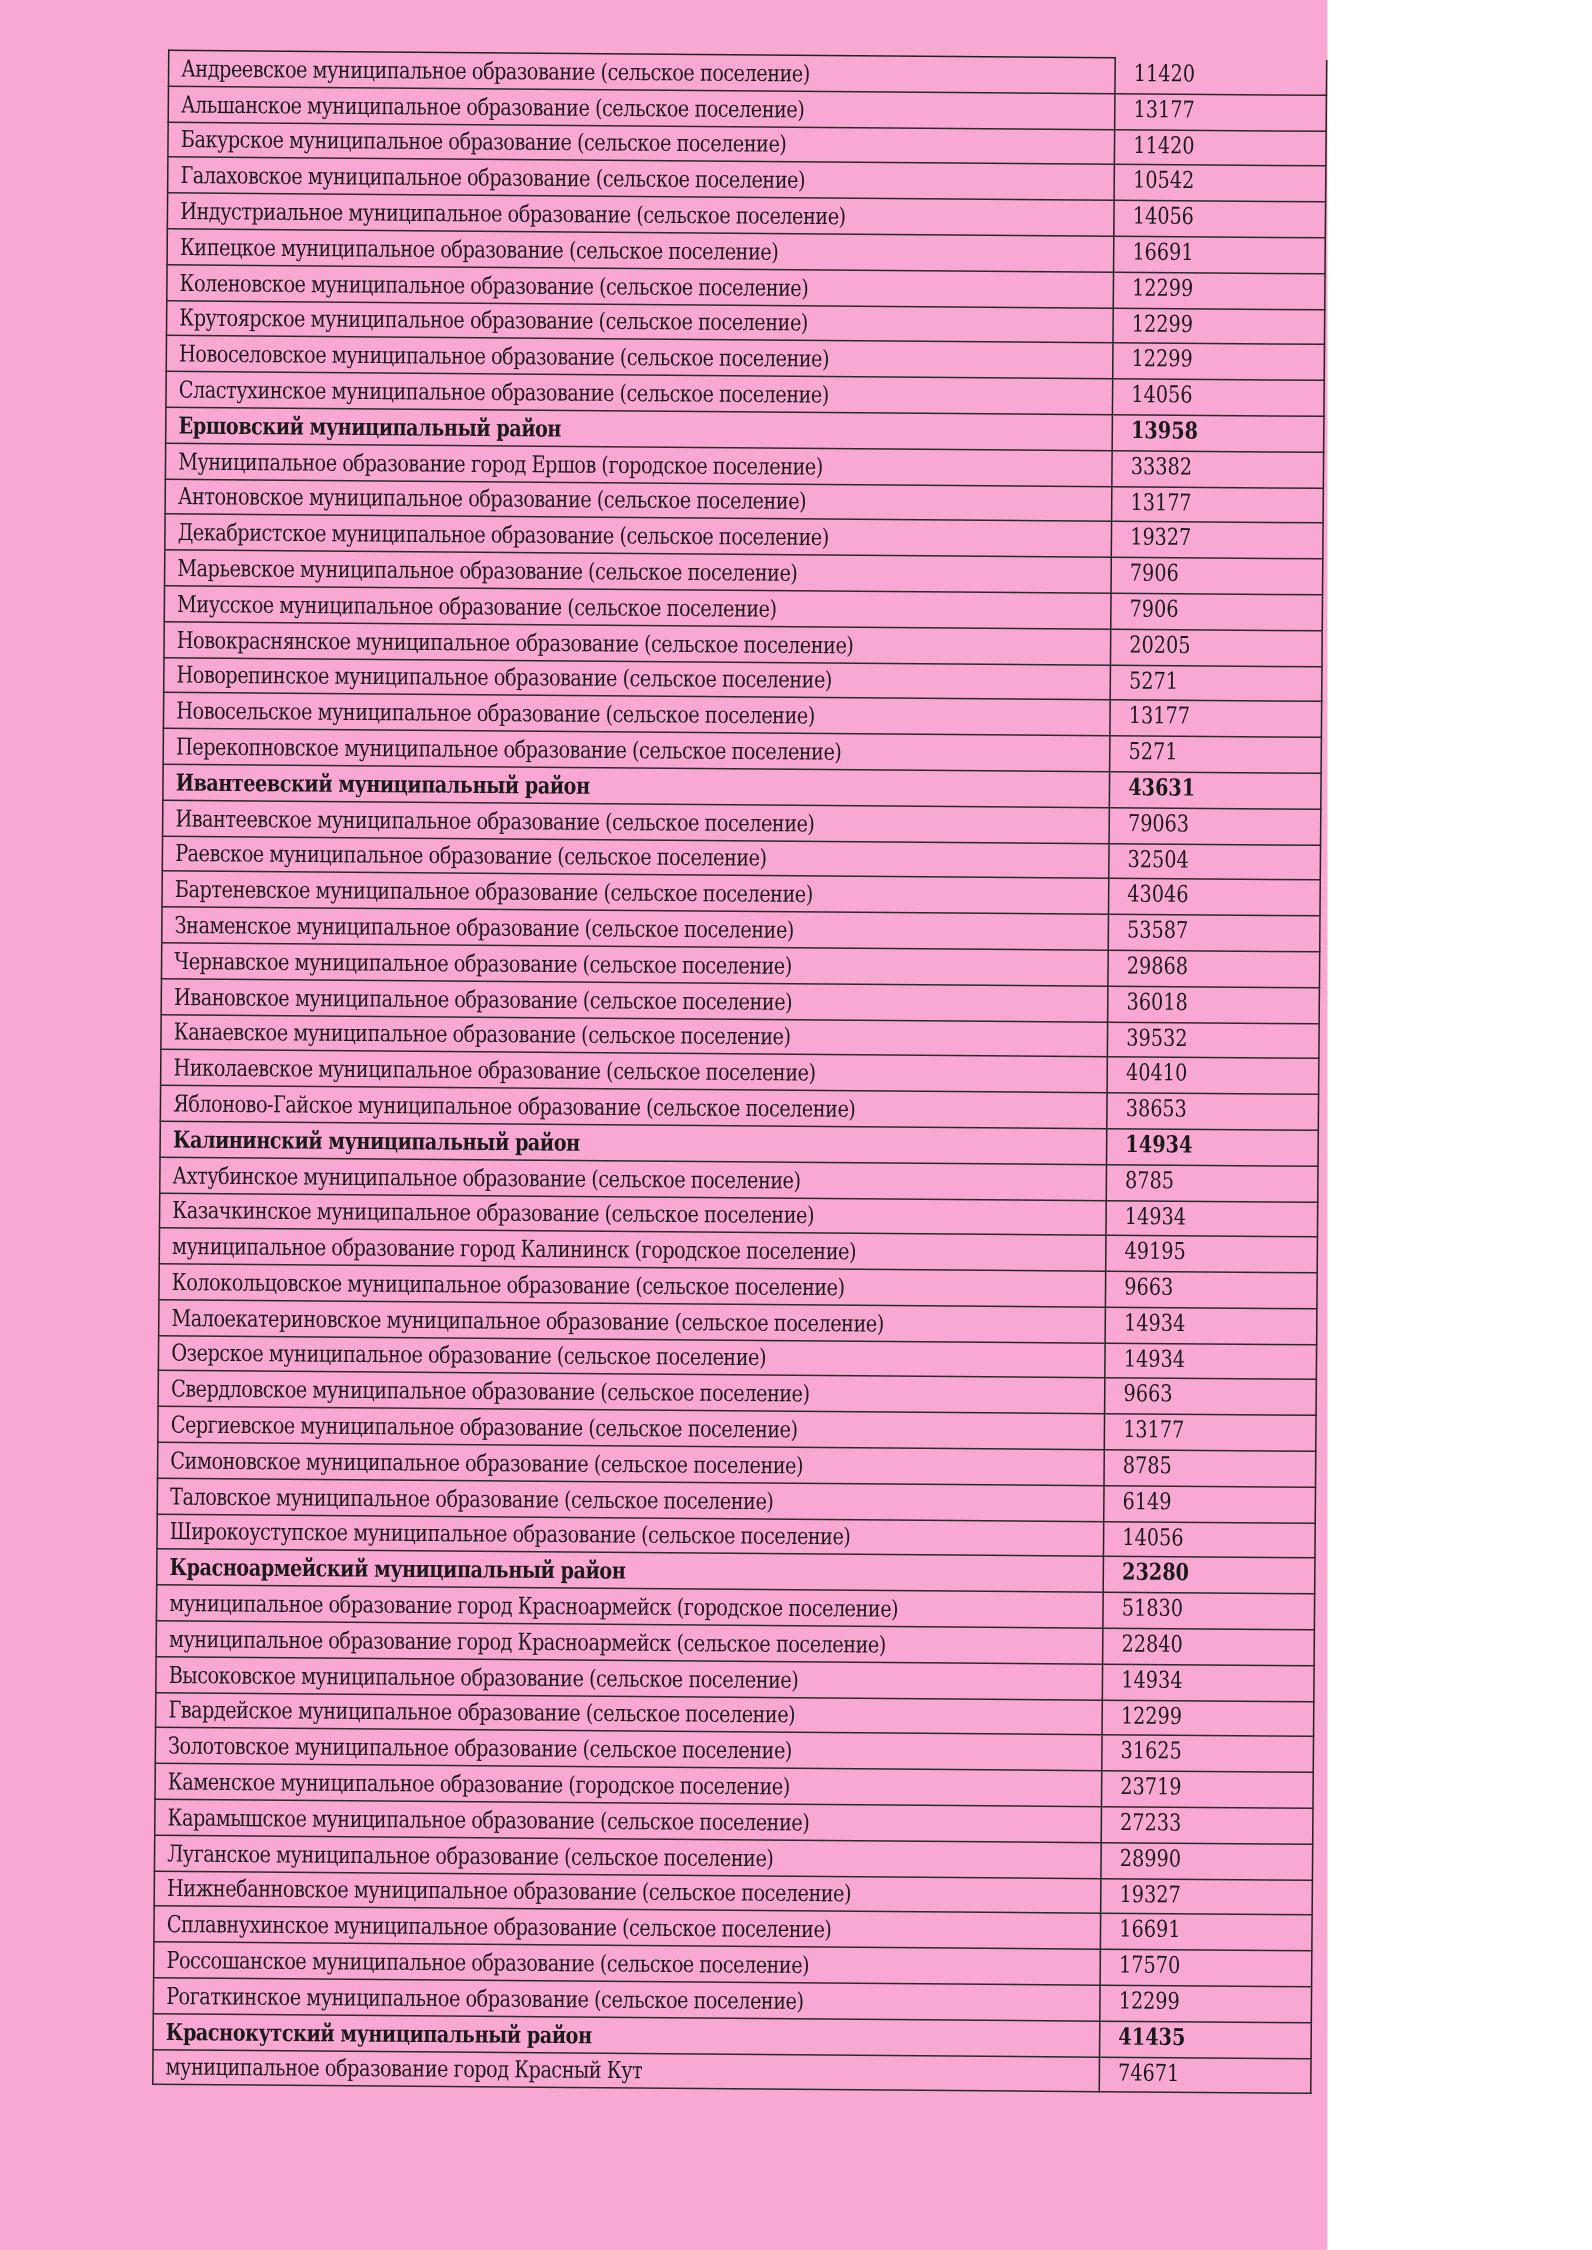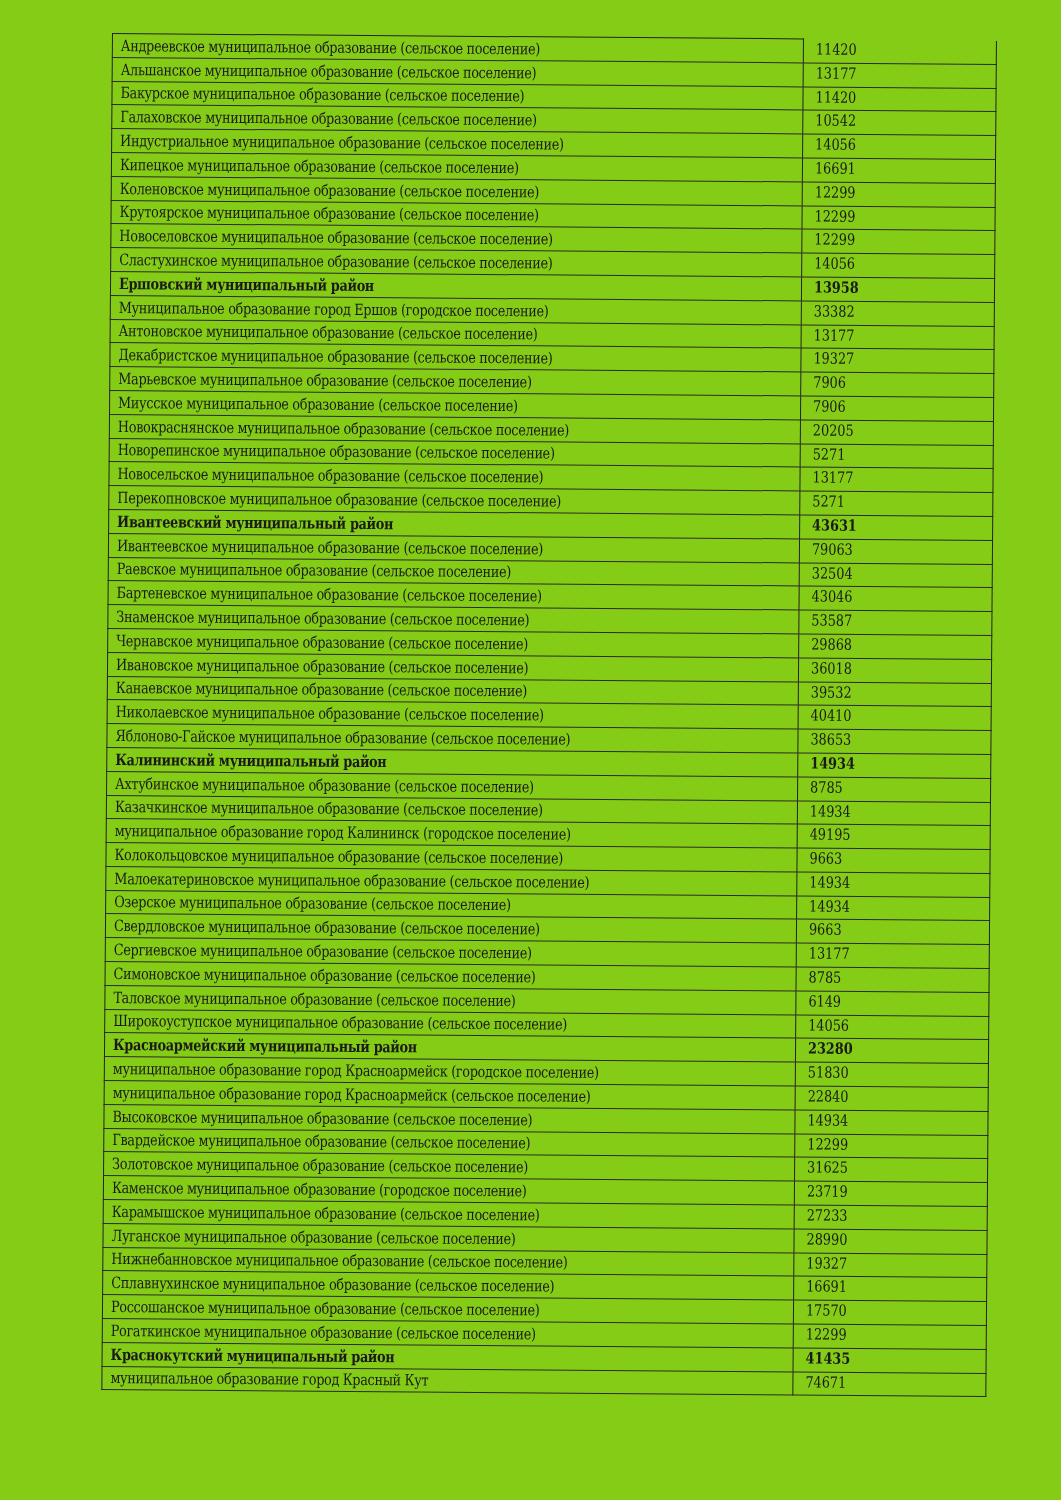--- a/index.html
+++ b/index.html
@@ -1,17 +1,17 @@
 <!DOCTYPE html>
 <html><head>
 <meta charset="utf-8">
 <style>
   html, body { margin: 0; padding: 0; background: #ffffff; }
   body { width: 1061px; height: 1500px; position: relative; overflow: hidden; }
-  .page { position: absolute; left: 0; top: 0; width: 1061px; height: 1500px; background: #84cc16; }
+  .page { position: absolute; left: 0; top: 0; width: 885px; height: 1500px; background: #f9a8d4; }
   table.t {
     position: absolute; left: 112px; top: 33px;
     border-collapse: collapse;
     font-family: "DejaVu Serif", "Liberation Serif", serif;
     color: #1a1a1a;
     transform: rotate(0.45deg);
     transform-origin: top left;
   }
   table.t td {
     height: 22.8px; padding: 0 0 0 8px;

